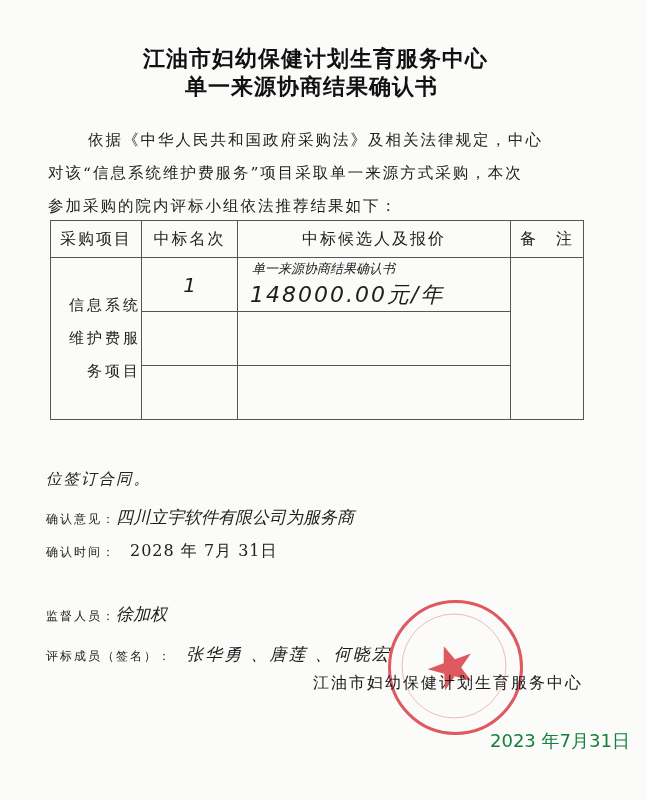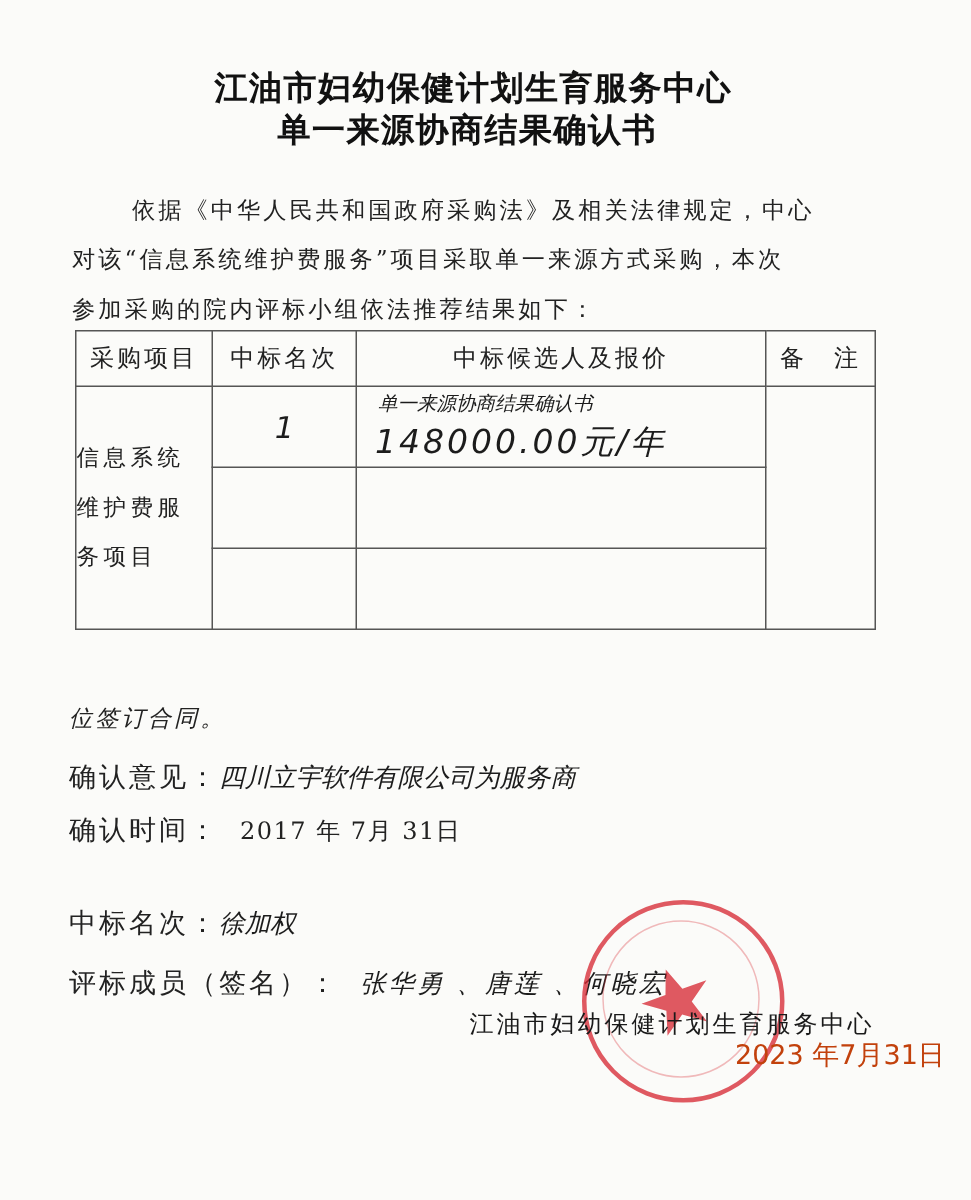--- a/index.html
+++ b/index.html
@@ -29,41 +29,41 @@
   table.result td, table.result th {
     border: 1.3px solid #555; padding: 0; font-weight: normal;
     text-align: center; vertical-align: middle;
   }
   table.result th { height: 36px; letter-spacing: 2px; font-size: 16px; }
   .col1 { width: 90px; }
   .col2 { width: 95px; }
   .col3 { width: 272px; }
   .col4 { width: 72px; }
   .row-h { height: 54px; }
-  .proj-text { line-height: 33px; letter-spacing: 3px; font-size: 15px; text-align: left; }
+  .proj-text { line-height: 33px; letter-spacing: 3px; font-size: 15px; text-align: right; }
   .hand {
     font-family: "DejaVu Sans", sans-serif; font-style: italic; color: #1c1c1c;
   }
   .cand-cell { text-align: left !important; position: relative; vertical-align: top !important; }
   .cand-name { position: absolute; left: 14px; top: 2px; font-size: 13px; letter-spacing: 0px; }
   .cand-price { position: absolute; left: 12px; top: 22px; font-size: 22px; letter-spacing: 2px; }
   .rank-val { font-size: 20px; }
-  .field-label { font-size: 18px; letter-spacing: 2px; }
+  .field-label { font-size: 12px; letter-spacing: 2px; }
   .sig { font-size: 17px; }
   .stamp {
     position: absolute; left: 388px; top: 600px; width: 135px; height: 135px;
     border-radius: 50%; border: 3px solid rgba(214,40,50,0.85);
     box-sizing: border-box; opacity: 0.9;
   }
   .stamp svg { position: absolute; left: 0; top: 0; }
   .footer-org {
     position: absolute; left: 313px; top: 673px; font-size: 16px; letter-spacing: 2px; color: #1a1a1a;
   }
   .footer-date {
-    position: absolute; left: 490px; top: 691px; font-size: 18px; color: #c2410c;
+    position: absolute; left: 490px; top: 729px; font-size: 18px; color: #15803d;
   }
 </style>
 </head>
 <body>
 
 <div class="page">
 
   <div class="title t1">江油市妇幼保健计划生育服务中心</div>
   <div class="title t2">单一来源协商结果确认书</div>
 
@@ -107,29 +107,29 @@
   </tbody>
     </table>
 
   <div class="para" style="left:46px; top:469px;font-style:italic;">位签订合同。</div>
 
   <div class="para" style="left:46px; top:506px;">
     <span class="field-label">确认意见：</span><span class="hand sig" style="letter-spacing:0">四川立宇软件有限公司为服务商</span>
   </div>
 
   <div class="para" style="left:46px; top:541px;">
-    <span class="field-label">确认时间：</span><span style="margin-left:14px; font-size:16px; letter-spacing:1px;">2017 年 7月 31日</span>
+    <span class="field-label">确认时间：</span><span style="margin-left:14px; font-size:16px; letter-spacing:1px;">2028 年 7月 31日</span>
   </div>
 
   <div class="para" style="left:46px; top:600px;margin-top:43px;">
     <span class="field-label">评标成员（签名）：</span><span class="hand sig" style="margin-left:14px;">张华勇 、唐莲 、何晓宏</span>
   </div>
 
   <div class="para" style="left:46px; top:603px;">
-    <span class="field-label">中标名次：</span><span class="hand sig" style="letter-spacing:0">徐加权</span>
+    <span class="field-label">监督人员：</span><span class="hand sig" style="letter-spacing:0">徐加权</span>
   </div>
 
   <div class="stamp">
     <svg width="130" height="130" viewBox="0 0 130 130">
       <polygon points="60,42 66,58 83,58 69,68 74,84 60,74 46,84 51,68 37,58 54,58" fill="rgba(214,40,50,0.85)" transform="rotate(-20 60 63)"></polygon>
       <circle cx="63" cy="63" r="52" fill="none" stroke="rgba(214,40,50,0.35)" stroke-width="1"></circle>
     </svg>
   </div>
 
   <div class="footer-org">江油市妇幼保健计划生育服务中心</div>

